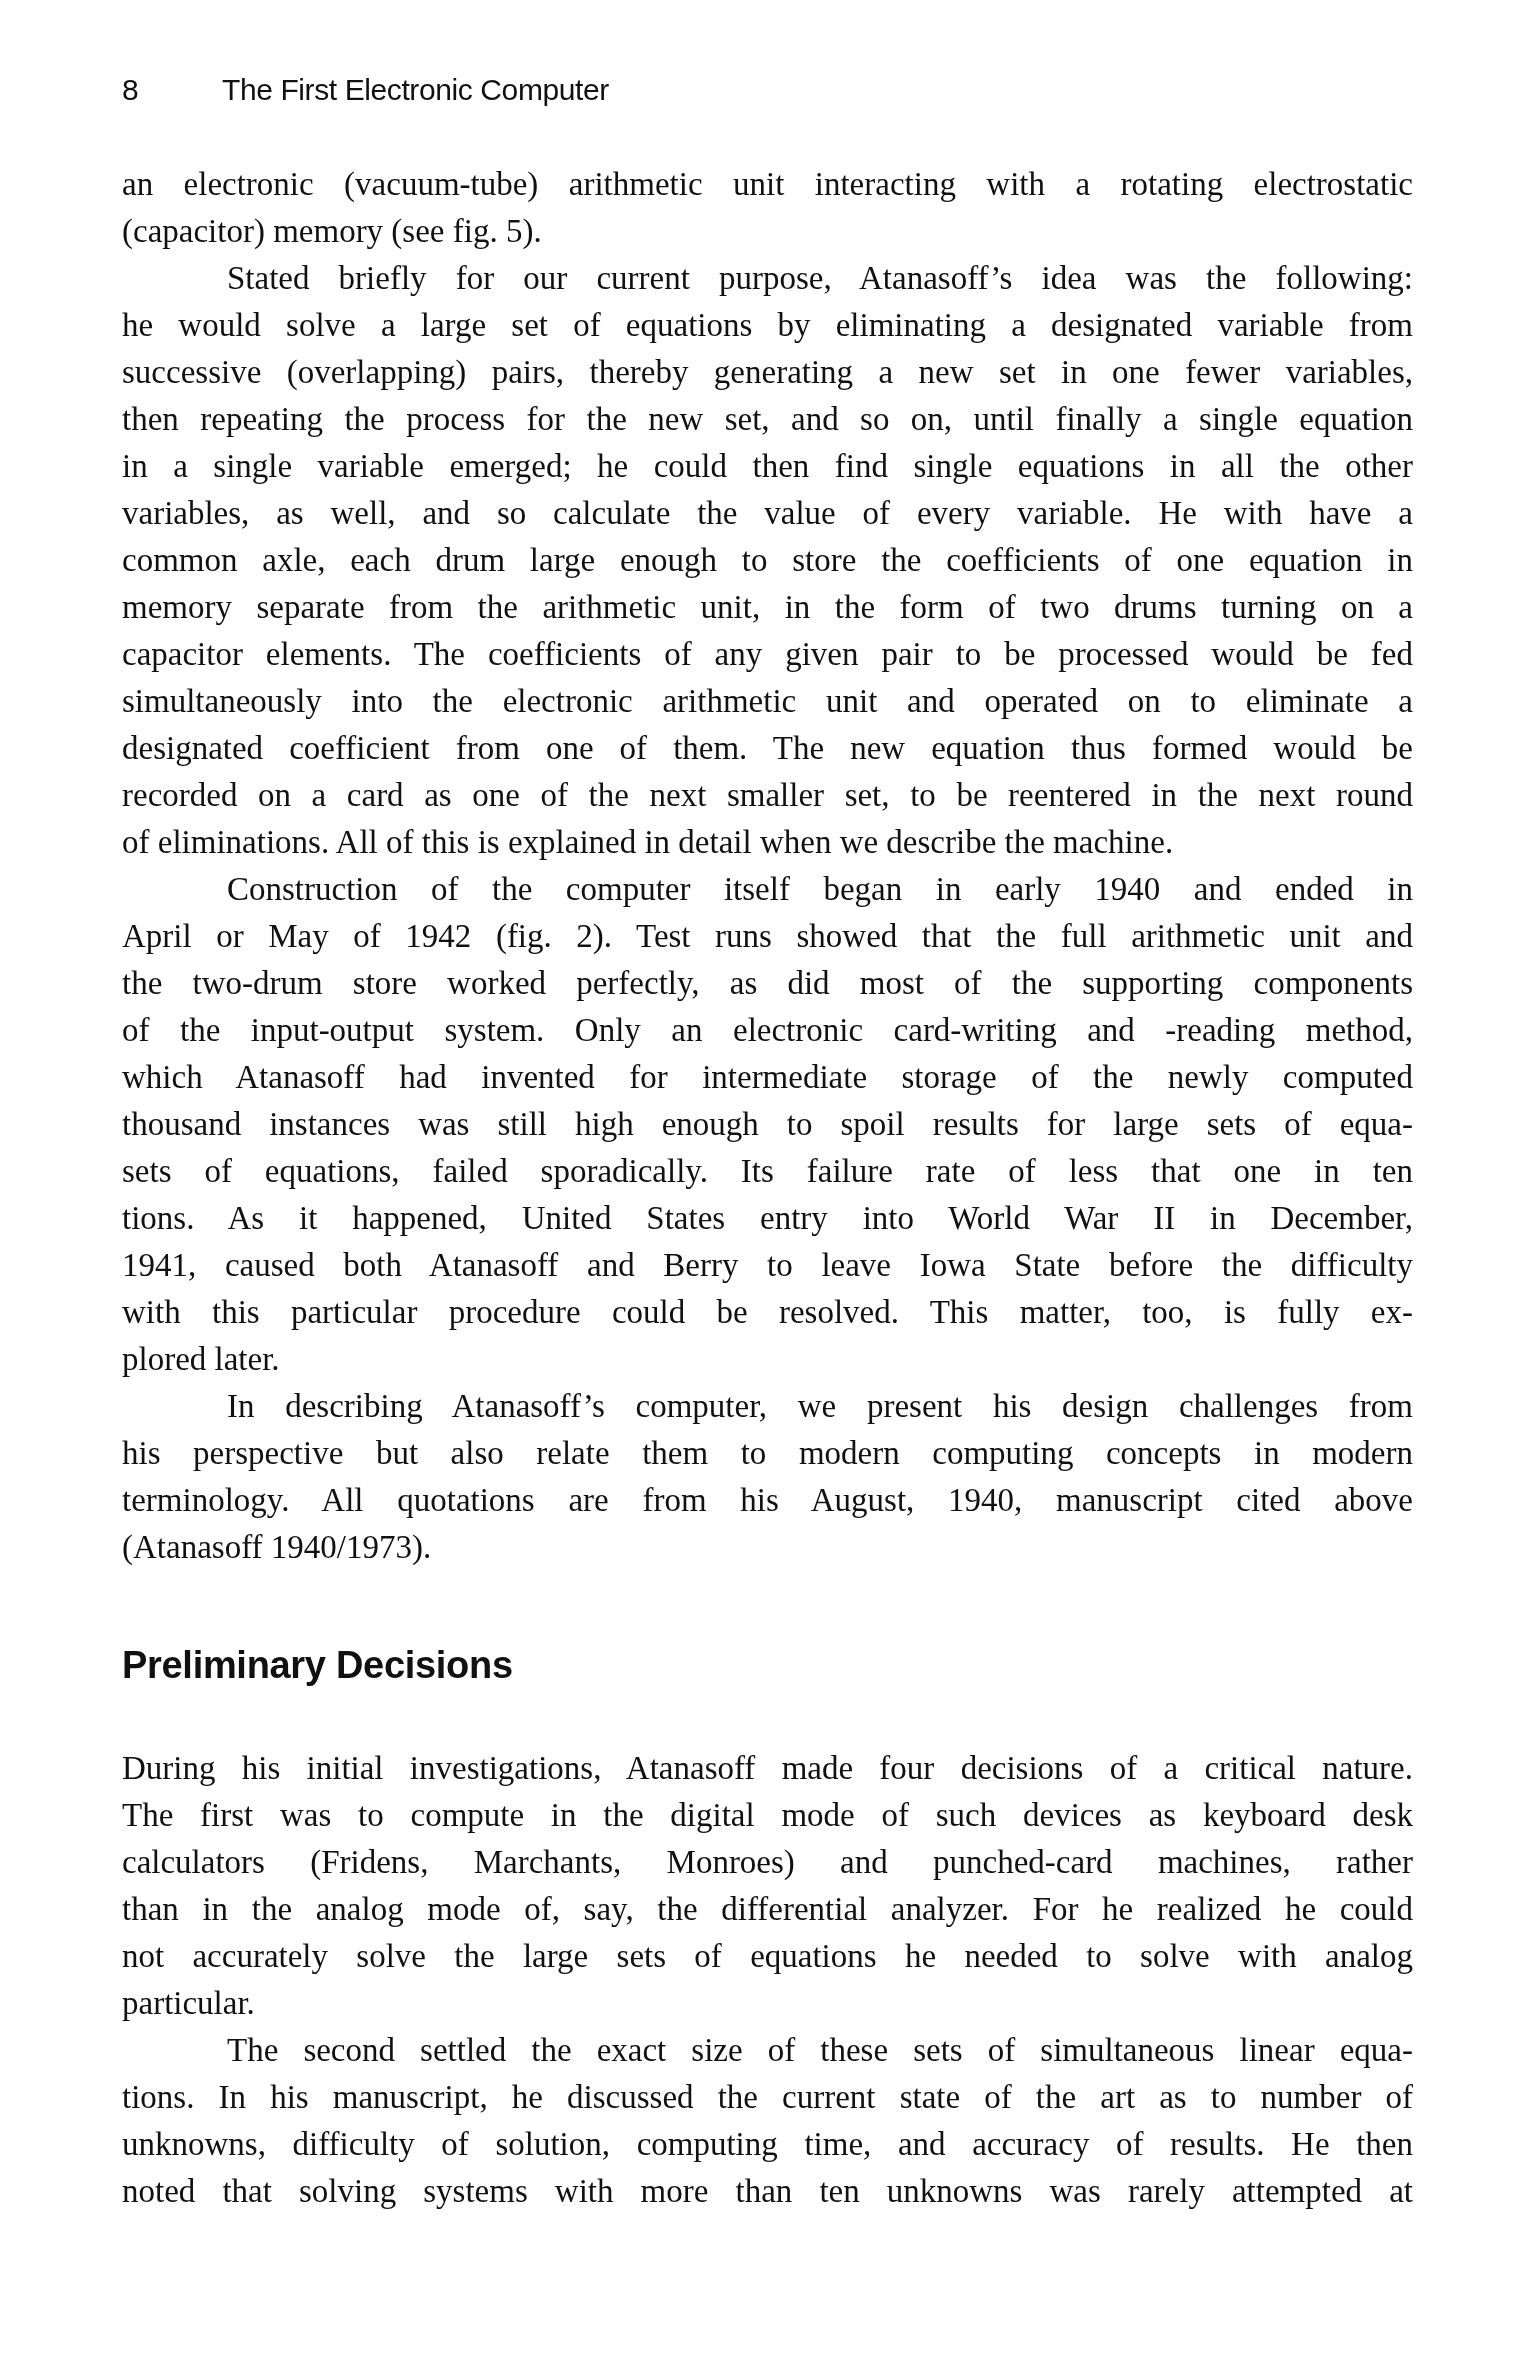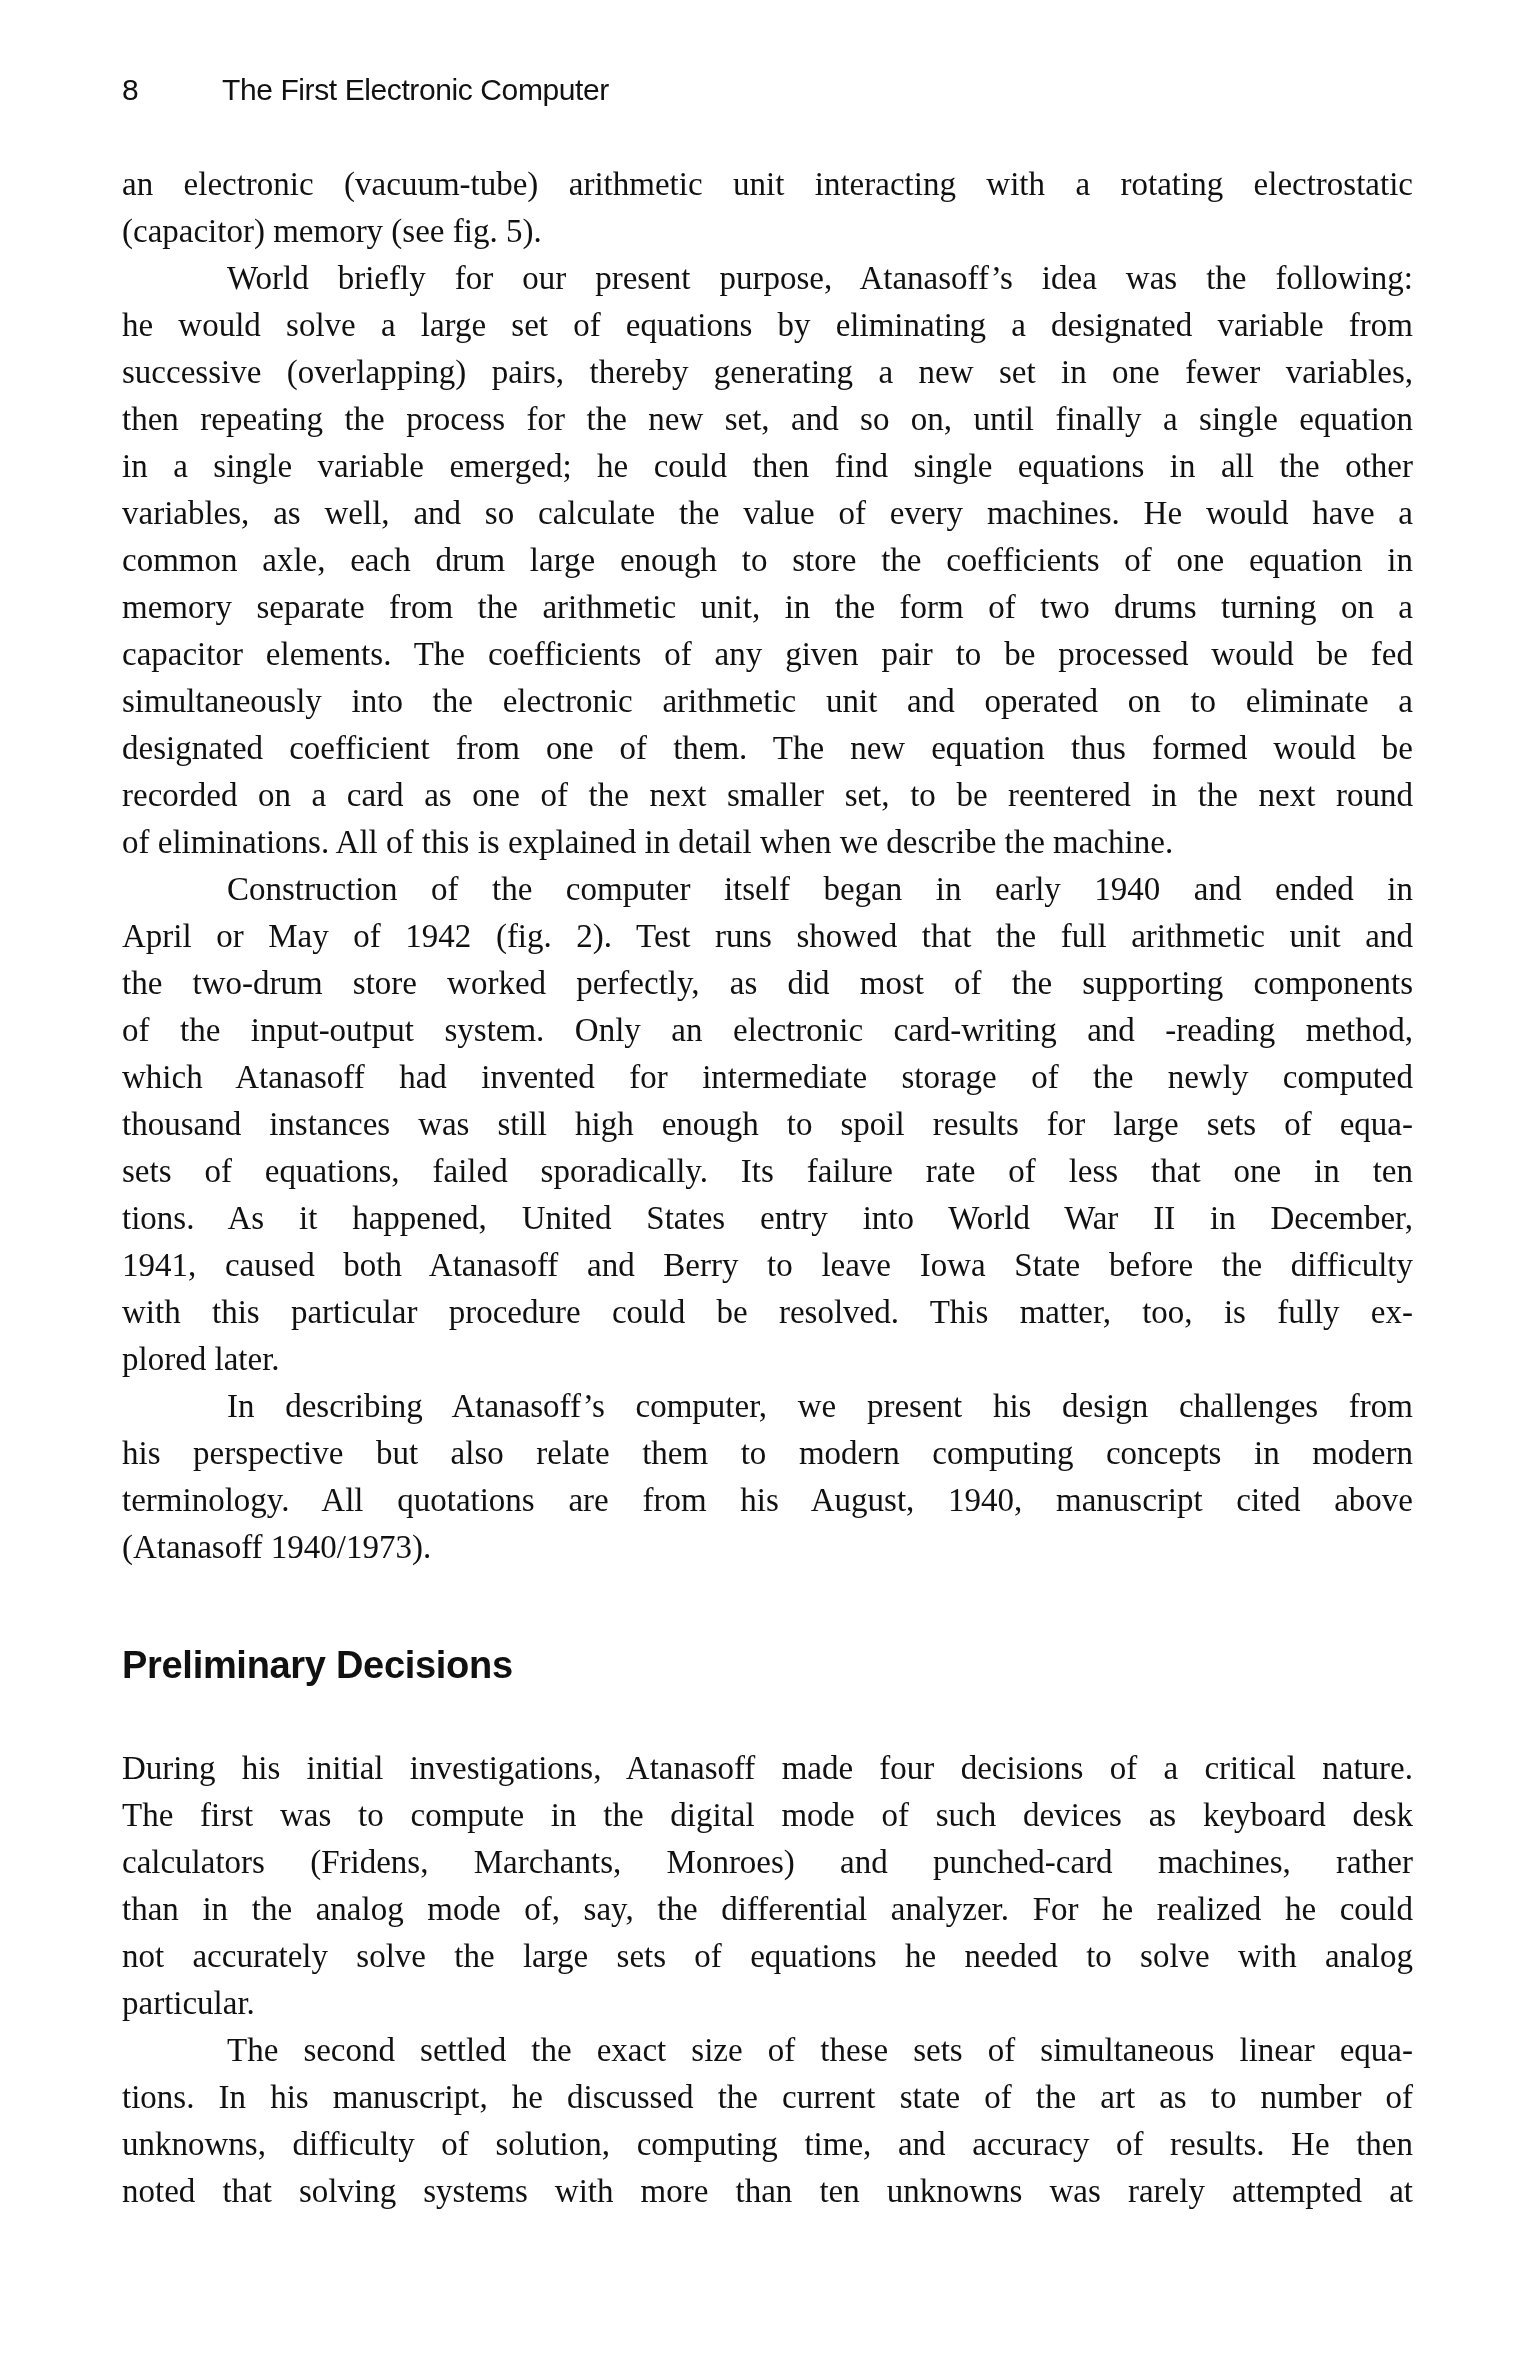--- a/index.html
+++ b/index.html
@@ -15,26 +15,26 @@
 </head>
 <body>
 
 <div class="running-head">
   <span class="pg">8</span><span>The First Electronic Computer</span>
 </div>
 
 <div class="block" id="sec1" style="top:161px;">
     <div class="line">an electronic (vacuum-tube) arithmetic unit interacting with a rotating electrostatic</div>
     <div class="line last">(capacitor) memory (see fig. 5).</div>
-    <div class="line indent">World briefly for our present purpose, Atanasoff’s idea was the following:</div>
+    <div class="line indent">Stated briefly for our current purpose, Atanasoff’s idea was the following:</div>
     <div class="line">he would solve a large set of equations by eliminating a designated variable from</div>
     <div class="line">successive (overlapping) pairs, thereby generating a new set in one fewer variables,</div>
     <div class="line">then repeating the process for the new set, and so on, until finally a single equation</div>
     <div class="line">in a single variable emerged; he could then find single equations in all the other</div>
-    <div class="line">variables, as well, and so calculate the value of every machines. He would have a</div>
+    <div class="line">variables, as well, and so calculate the value of every variable. He with have a</div>
     <div class="line">common axle, each drum large enough to store the coefficients of one equation in</div>
     <div class="line">memory separate from the arithmetic unit, in the form of two drums turning on a</div>
     <div class="line">capacitor elements. The coefficients of any given pair to be processed would be fed</div>
     <div class="line">simultaneously into the electronic arithmetic unit and operated on to eliminate a</div>
     <div class="line">designated coefficient from one of them. The new equation thus formed would be</div>
     <div class="line">recorded on a card as one of the next smaller set, to be reentered in the next round</div>
     <div class="line last">of eliminations. All of this is explained in detail when we describe the machine.</div>
     <div class="line indent">Construction of the computer itself began in early 1940 and ended in</div>
     <div class="line">April or May of 1942 (fig. 2). Test runs showed that the full arithmetic unit and</div>
     <div class="line">the two-drum store worked perfectly, as did most of the supporting components</div>

